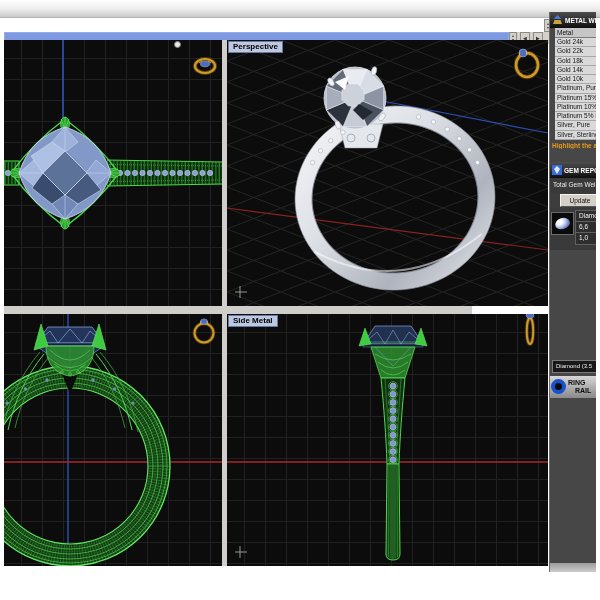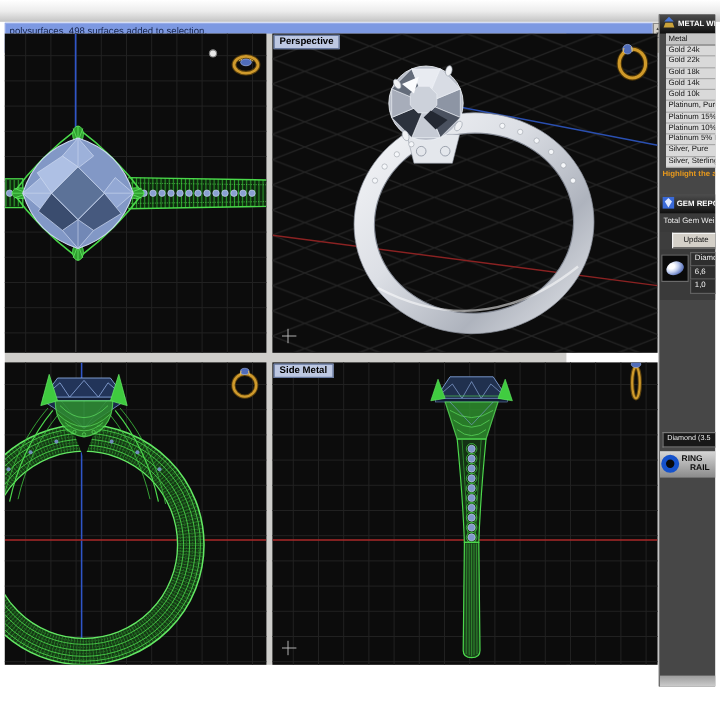--- a/index.html
+++ b/index.html
@@ -22,21 +22,21 @@
   .prompt-tray{left:4px;top:32px;width:548px;height:12px;background:#d4d0c8}
   .cmd-prompt{left:4px;top:32px;width:505px;height:12px;background:#7d99e2;
     border:1px solid #97abe8;font-size:8px;line-height:10px;color:#16244c;padding-left:3px}
   .prompt-spin{left:509px;top:32px;width:8px;height:12px}
   .arrowbox{background:#d4d0c8;border:1px solid #8a8a8a;color:#333;font-size:5px;
     line-height:10px;text-align:center}
   .arrow-left{left:520px;top:32px;width:10px;height:12px}
   .arrow-right{left:533px;top:32px;width:10px;height:12px}
 
   
-  .workspace{left:4px;top:28px;width:468px;height:526px;background:#cfcecb}
+  .workspace{left:4px;top:40px;width:468px;height:526px;background:#cfcecb}
   .viewport{position:absolute;background:#0c0c0c;overflow:hidden}
   .vp-grid{background-image:linear-gradient(#212121 1px,transparent 1px),
     linear-gradient(90deg,#212121 1px,transparent 1px);
     background-size:21px 21px;background-position:-4px -3px}
   .vp-top{left:0;top:0;width:218px;height:266px}
   .vp-persp{left:223px;top:0;width:321px;height:266px}
   .vp-front{left:0;top:274px;width:218px;height:252px}
   .vp-side{left:223px;top:274px;width:321px;height:252px}
   .vp-svg{position:absolute;left:0;top:0;width:100%;height:100%}
   .vtab{position:absolute;z-index:4;background:#bdc8e2;border:1px solid #67799f;
@@ -90,23 +90,20 @@
     background:linear-gradient(#9c9c9c,#cccccc)}
 </style>
 </head>
 <body>
 
 <div class="frame">
 
   <div class="abs top-strip"></div>
   <div class="abs knob"></div>
 
-  <div class="abs cmd-history">
-    <span>polysurfaces, 498 surfaces added to selection.</span>
-  </div>
   <div class="abs spinbox hist-spin">
     <span>▲</span>
     <span>▼</span>
   </div>
   <div class="abs prompt-tray"></div>
   <div class="abs cmd-prompt">
     <span></span>
   </div>
   <div class="abs spinbox prompt-spin">
     <span>▲</span>

